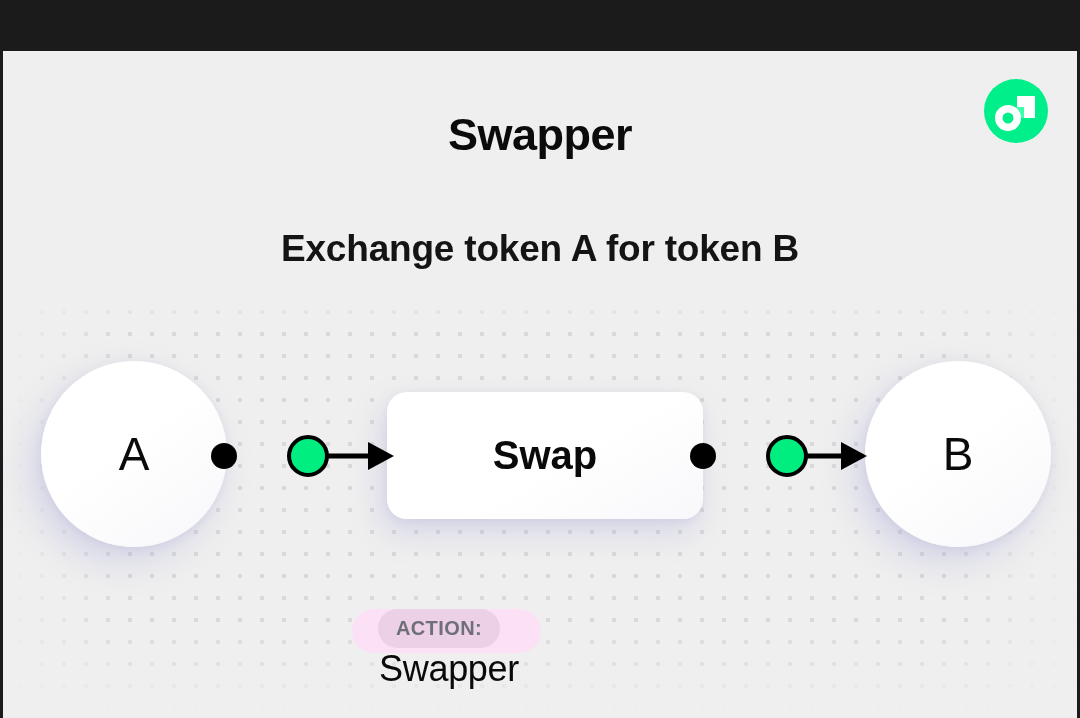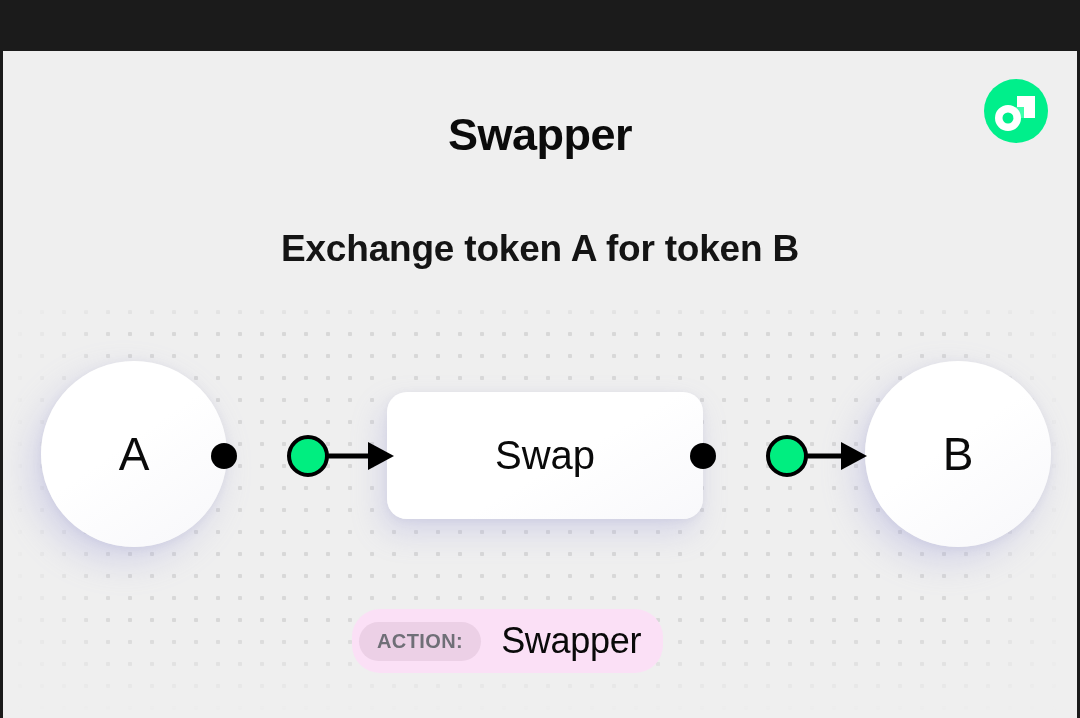--- a/index.html
+++ b/index.html
@@ -82,38 +82,39 @@
   #swap-box {
     position:absolute;
     left:384px; top:341px;
     width:316px; height:127px;
     border-radius:20px;
     background:linear-gradient(150deg,#ffffff 0%,#ffffff 55%,#f8f8fb 100%);
     box-shadow:
       -6px 14px 30px rgba(150,150,215,0.28),
       0 2px 8px rgba(120,120,170,0.10);
     display:flex; align-items:center; justify-content:center;
-    font-size:40px; font-weight:400; color:#0a0a0a;
+    font-size:40px; font-weight:700; color:#0a0a0a;
   }
 
   
   .connector { position:absolute; top:384px; height:42px; }
   #conn-left  { left:205px; width:186px; }
   #conn-right { left:686px; width:178px; }
   .connector svg { display:block; }
 
   
   #action-badge {
     position:absolute;
     left:349px; top:558px;
-    height:64px;
+    height:44px;
     border-radius:28px;
     background:#fbe0f6;
     display:flex; align-items:center;
     padding:0 22px 0 7px;
+    flex-direction:column;
   }
   #action-pill {
     background:#ecd0e6;
     border-radius:22px;
     padding:8px 18px;
     font-size:20px; font-weight:bold;
     color:#6f6f77;
     letter-spacing:0.4px;
   }
   #action-value {

